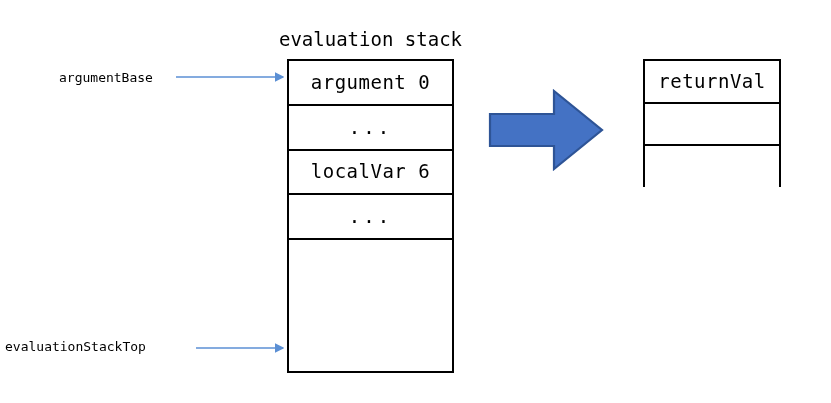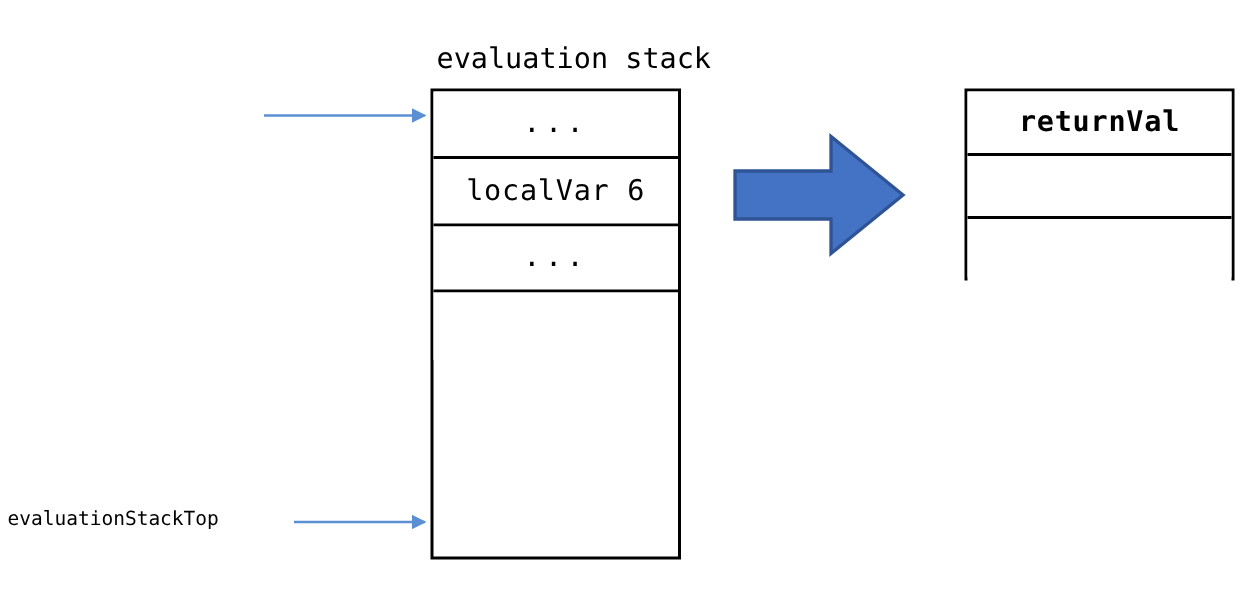--- a/index.html
+++ b/index.html
@@ -12,21 +12,21 @@
     width: 831px;
     height: 403px;
     background: #ffffff;
     overflow: hidden;
     font-family: "DejaVu Sans Mono", "Liberation Mono", monospace;
   }
 
   
   .stack-title {
     position: absolute;
-    left: 279px;
+    left: 267px;
     top: 28px;
     width: 207px;
     text-align: center;
     font-size: 19px;
     line-height: 22px;
     color: #000000;
     letter-spacing: 0px;
     white-space: nowrap;
   }
 
@@ -68,23 +68,22 @@
     height: 314px;
   }
   #evaluation-stack-box .stack-row {
     height: 44.8px;
   }
 
   
   #return-box {
     left: 643px;
     top: 59px;
-    width: 180px;
+    width: 138px;
     height: 128px;
-    font-weight: bold;
   }
   #return-box .stack-row {
     height: 42.6px;
   }
 
   
   .pointer-label {
     position: absolute;
     font-size: 13px;
     line-height: 15px;
@@ -121,20 +120,23 @@
   }
 </style>
 </head>
 <body>
 
 <div id="canvas">
 
   <div class="stack-title">evaluation stack</div>
 
   <div class="stack-box" id="evaluation-stack-box">
+    <div class="stack-row">
+      <span class="cell-text">argument 0</span>
+    </div>
     <div class="stack-row ellipsis">
       <span class="cell-text">...</span>
     </div>
     <div class="stack-row">
       <span class="cell-text">localVar 6</span>
     </div>
     <div class="stack-row ellipsis">
       <span class="cell-text">...</span>
     </div>
     <div class="stack-row">
@@ -147,20 +149,21 @@
       <span class="cell-text">returnVal</span>
     </div>
     <div class="stack-row">
       <span class="cell-text"></span>
     </div>
     <div class="stack-row">
       <span class="cell-text"></span>
     </div>
   </div>
 
+  <div class="pointer-label" id="label-argument-base">argumentBase</div>
 
   <div class="pointer-label" id="label-evaluation-stack-top">evaluationStackTop</div>
 
   <svg class="connector" viewBox="0 0 831 403" xmlns="http://www.w3.org/2000/svg">
     <defs>
       <marker id="head-blue" markerWidth="6" markerHeight="6" refX="5.2" refY="3" orient="auto" markerUnits="strokeWidth">
         <path d="M0,0 L6,3 L0,6 z" fill="#5B8FD4"></path>
       </marker>
     </defs>
 

